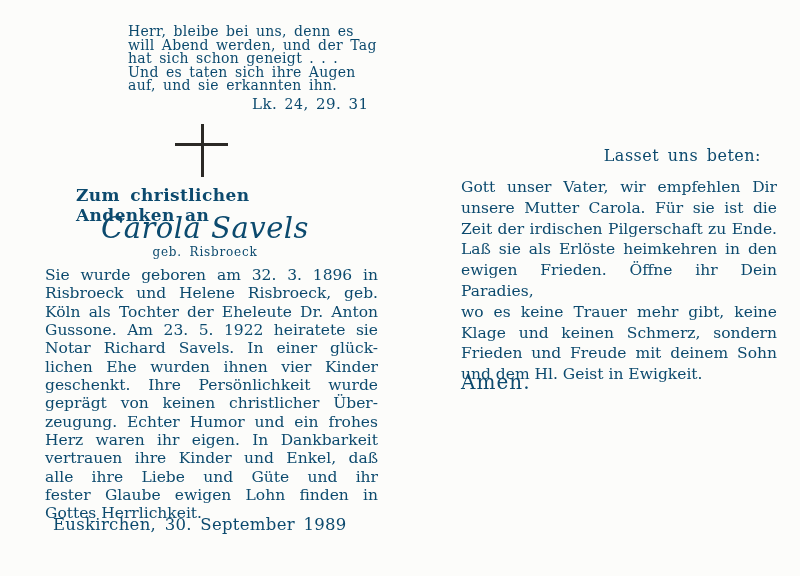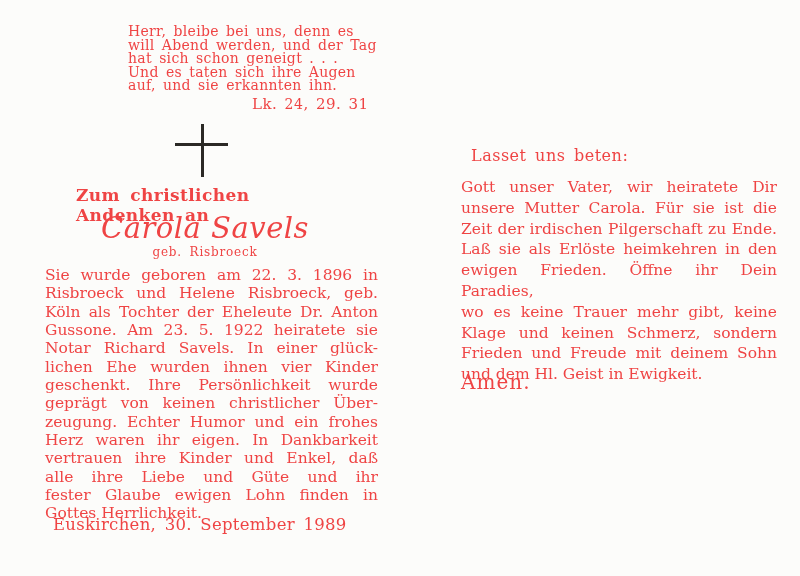--- a/index.html
+++ b/index.html
@@ -1,20 +1,20 @@
 <!DOCTYPE html>
 <html><head>
 <meta charset="utf-8">
 <style>
   html, body { margin: 0; padding: 0; background: #e8e8e8; }
   .card {
     position: relative;
     width: 800px; height: 576px;
     background: #fcfcfa;
-    color: #ef4444;
+    color: #0c4a6e;
     font-family: "DejaVu Serif", serif;
     overflow: hidden;
   }
   .abs { position: absolute; }
 
   
   .quote {
     left: 128px; top: 25px; width: 290px;
     font-size: 14px; line-height: 13.6px;
     letter-spacing: 0.3px; word-spacing: 2.5px;
@@ -51,22 +51,22 @@
   }
   .jline { text-align: justify; text-align-last: justify; }
   .jline.last { text-align-last: left; }
   .place-date {
     left: 53px; top: 515px;
     font-size: 16.5px; letter-spacing: 0.3px; word-spacing: 3px;
   }
 
   
   .prayer-heading {
-    left: 471px; top: 146px; width: 300px;
-    text-align: left;
+    left: 461px; top: 146px; width: 300px;
+    text-align: right;
     font-size: 16px; letter-spacing: 0.5px; word-spacing: 3px;
   }
   .prayer {
     left: 461px; top: 177px; width: 316px;
     font-size: 15.5px; line-height: 20.8px;
   }
   .amen {
     left: 461px; top: 370px; width: 298px;
     font-size: 20px; letter-spacing: 1px;
   }
@@ -92,42 +92,42 @@
     <div class="abs cross-v"></div>
     <div class="abs cross-h"></div>
   </div>
 
   <div class="abs heading">Zum christlichen Andenken an</div>
 
   <div class="abs name">Carola Savels</div>
   <div class="abs maiden">geb. Risbroeck</div>
 
   <div class="abs bio">
-    <div class="jline">Sie wurde geboren am 22. 3. 1896 in</div>
+    <div class="jline">Sie wurde geboren am 32. 3. 1896 in</div>
     <div class="jline">Risbroeck und Helene Risbroeck, geb.</div>
     <div class="jline">Köln als Tochter der Eheleute Dr. Anton</div>
     <div class="jline">Gussone. Am 23. 5. 1922 heiratete sie</div>
     <div class="jline">Notar Richard Savels. In einer glück-</div>
     <div class="jline">lichen Ehe wurden ihnen vier Kinder</div>
     <div class="jline">geschenkt. Ihre Persönlichkeit wurde</div>
     <div class="jline">geprägt von keinen christlicher Über-</div>
     <div class="jline">zeugung. Echter Humor und ein frohes</div>
     <div class="jline">Herz waren ihr eigen. In Dankbarkeit</div>
     <div class="jline">vertrauen ihre Kinder und Enkel, daß</div>
     <div class="jline">alle ihre Liebe und Güte und ihr</div>
     <div class="jline">fester Glaube ewigen Lohn finden in</div>
     <div class="jline last">Gottes Herrlichkeit.</div>
   </div>
 
   <div class="abs place-date">Euskirchen, 30. September 1989</div>
 
   <div class="abs prayer-heading">Lasset uns beten:</div>
 
   <div class="abs prayer">
-    <div class="jline">Gott unser Vater, wir heiratete Dir</div>
+    <div class="jline">Gott unser Vater, wir empfehlen Dir</div>
     <div class="jline">unsere Mutter Carola. Für sie ist die</div>
     <div class="jline">Zeit der irdischen Pilgerschaft zu Ende.</div>
     <div class="jline">Laß sie als Erlöste heimkehren in den</div>
     <div class="jline">ewigen Frieden. Öffne ihr Dein Paradies,</div>
     <div class="jline">wo es keine Trauer mehr gibt, keine</div>
     <div class="jline">Klage und keinen Schmerz, sondern</div>
     <div class="jline">Frieden und Freude mit deinem Sohn</div>
     <div class="jline last">und dem Hl. Geist in Ewigkeit.</div>
   </div>
 

